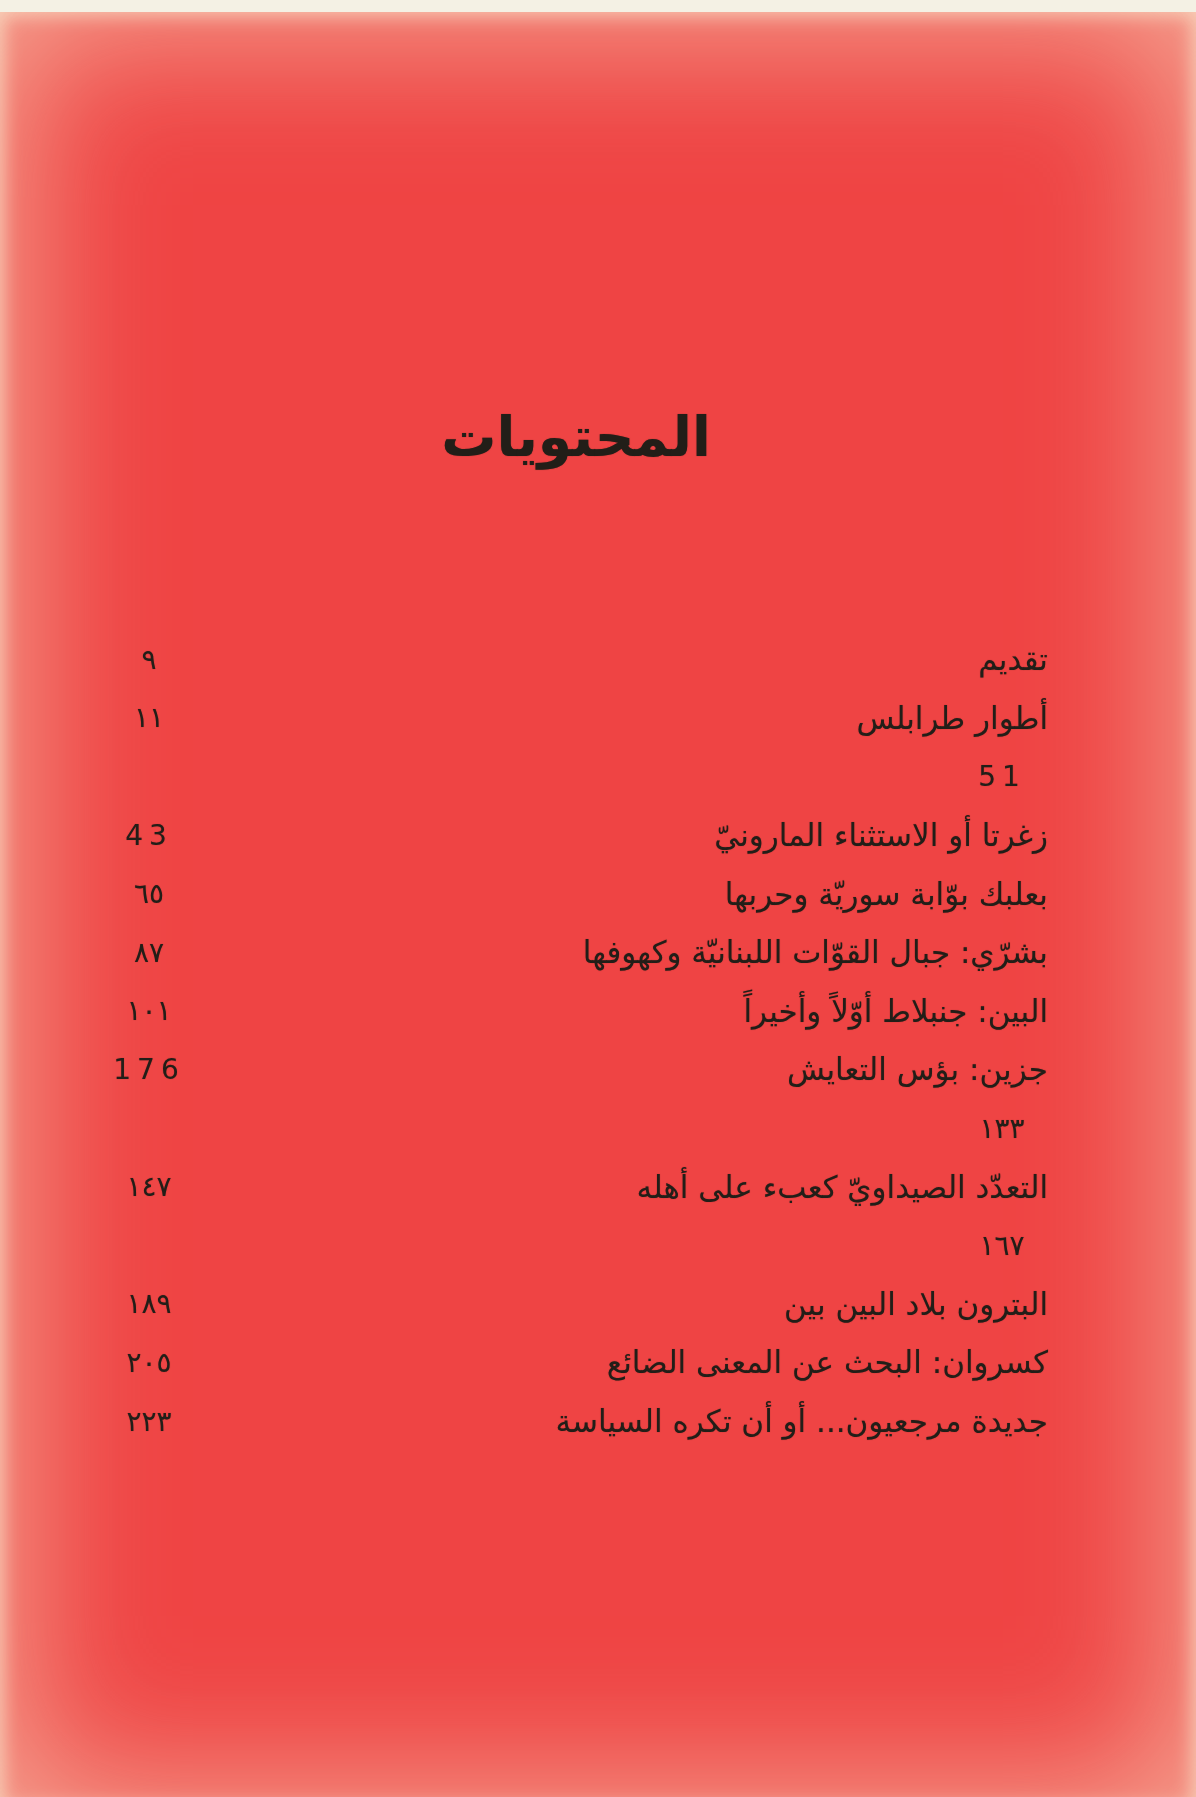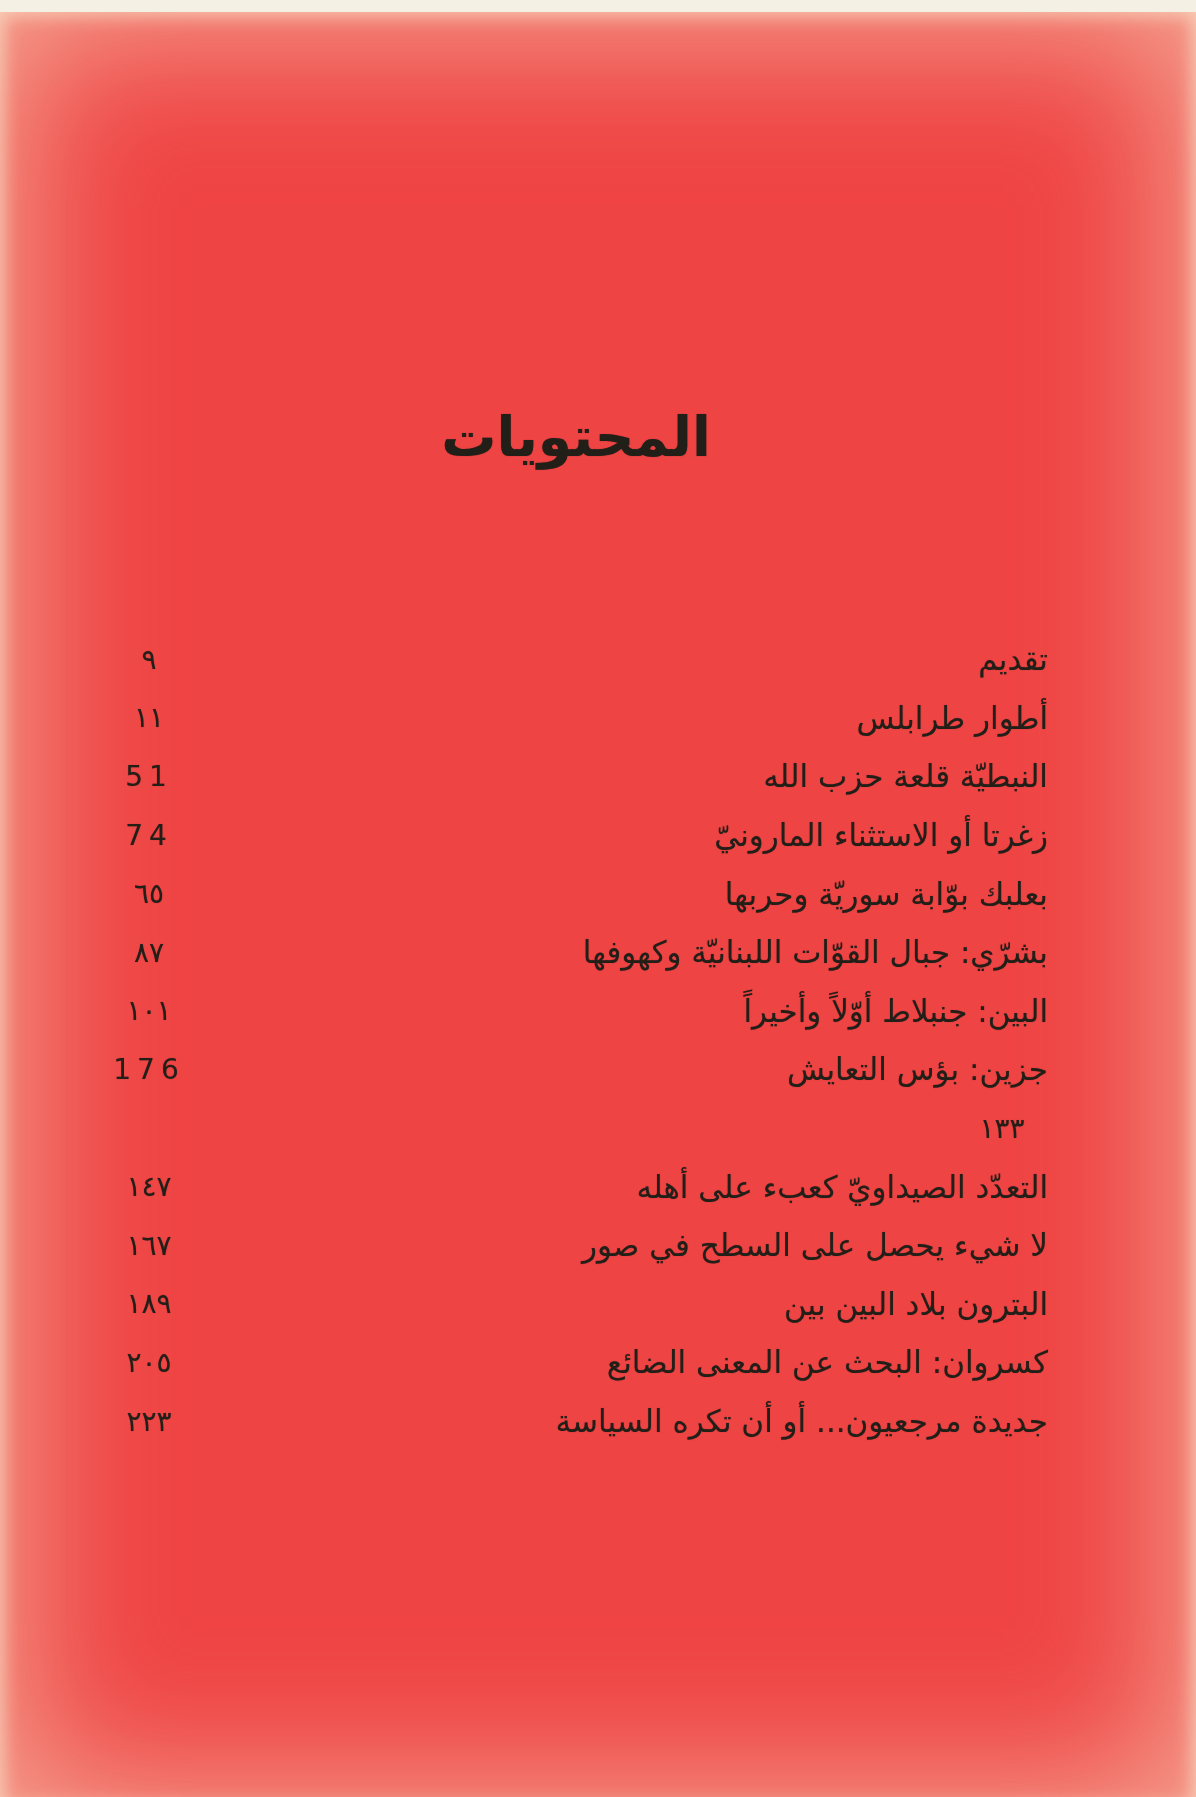--- a/index.html
+++ b/index.html
@@ -69,26 +69,25 @@
   <div class="toc">
       <div class="toc-row">
         <span class="toc-title">تقديم</span>
         <span class="toc-num">٩</span>
       </div>
       <div class="toc-row">
         <span class="toc-title">أطوار طرابلس</span>
         <span class="toc-num">١١</span>
       </div>
       <div class="toc-row">
-        <span class="toc-title">النبطيّة قلعة حزب الله</span>
         <span class="toc-num">51</span>
       </div>
       <div class="toc-row">
         <span class="toc-title">زغرتا أو الاستثناء المارونيّ</span>
-        <span class="toc-num">74</span>
+        <span class="toc-num">43</span>
       </div>
       <div class="toc-row">
         <span class="toc-title">بعلبك بوّابة سوريّة وحربها</span>
         <span class="toc-num">٦٥</span>
       </div>
       <div class="toc-row">
         <span class="toc-title">بشرّي: جبال القوّات اللبنانيّة وكهوفها</span>
         <span class="toc-num">٨٧</span>
       </div>
       <div class="toc-row">
@@ -100,21 +99,20 @@
         <span class="toc-num">176</span>
       </div>
       <div class="toc-row">
         <span class="toc-num">١٣٣</span>
       </div>
       <div class="toc-row">
         <span class="toc-title">التعدّد الصيداويّ كعبء على أهله</span>
         <span class="toc-num">١٤٧</span>
       </div>
       <div class="toc-row">
-        <span class="toc-title">لا شيء يحصل على السطح في صور</span>
         <span class="toc-num">١٦٧</span>
       </div>
       <div class="toc-row">
         <span class="toc-title">البترون بلاد البين بين</span>
         <span class="toc-num">١٨٩</span>
       </div>
       <div class="toc-row">
         <span class="toc-title">كسروان: البحث عن المعنى الضائع</span>
         <span class="toc-num">٢٠٥</span>
       </div>

